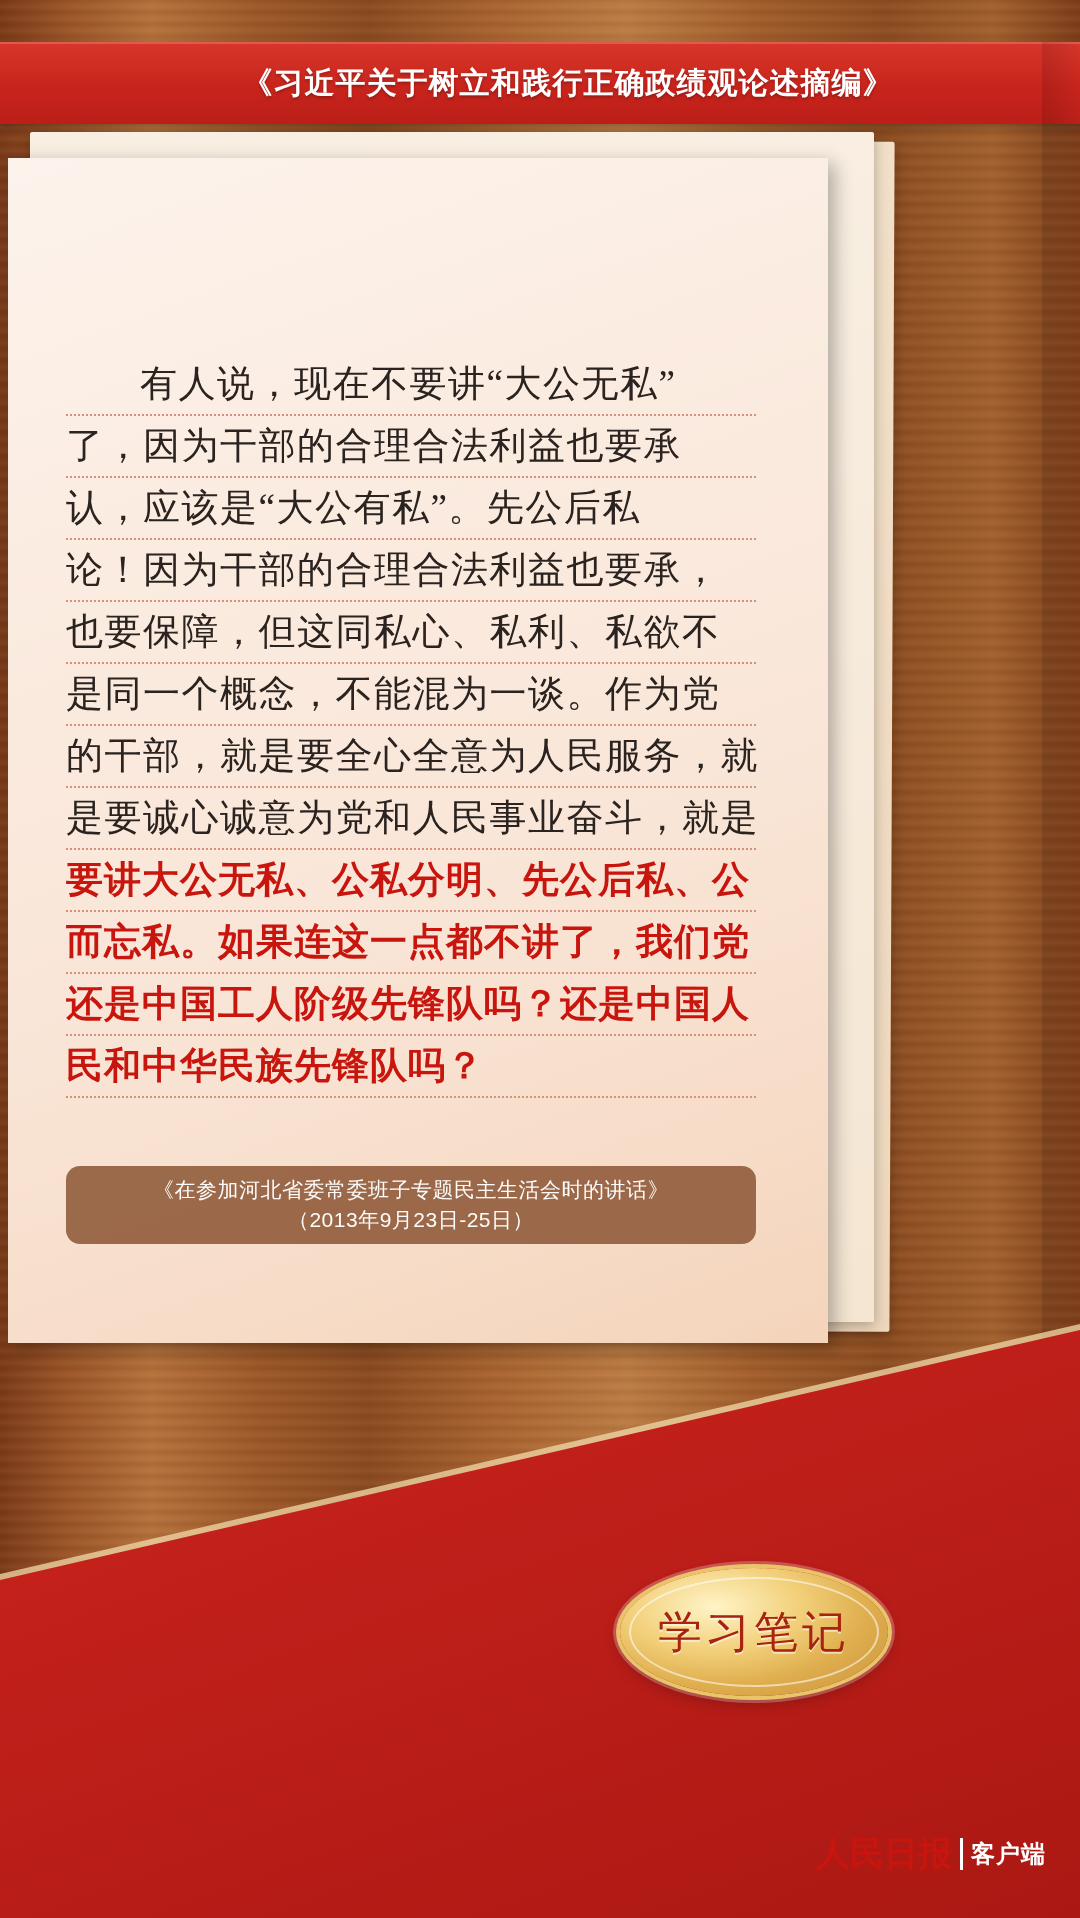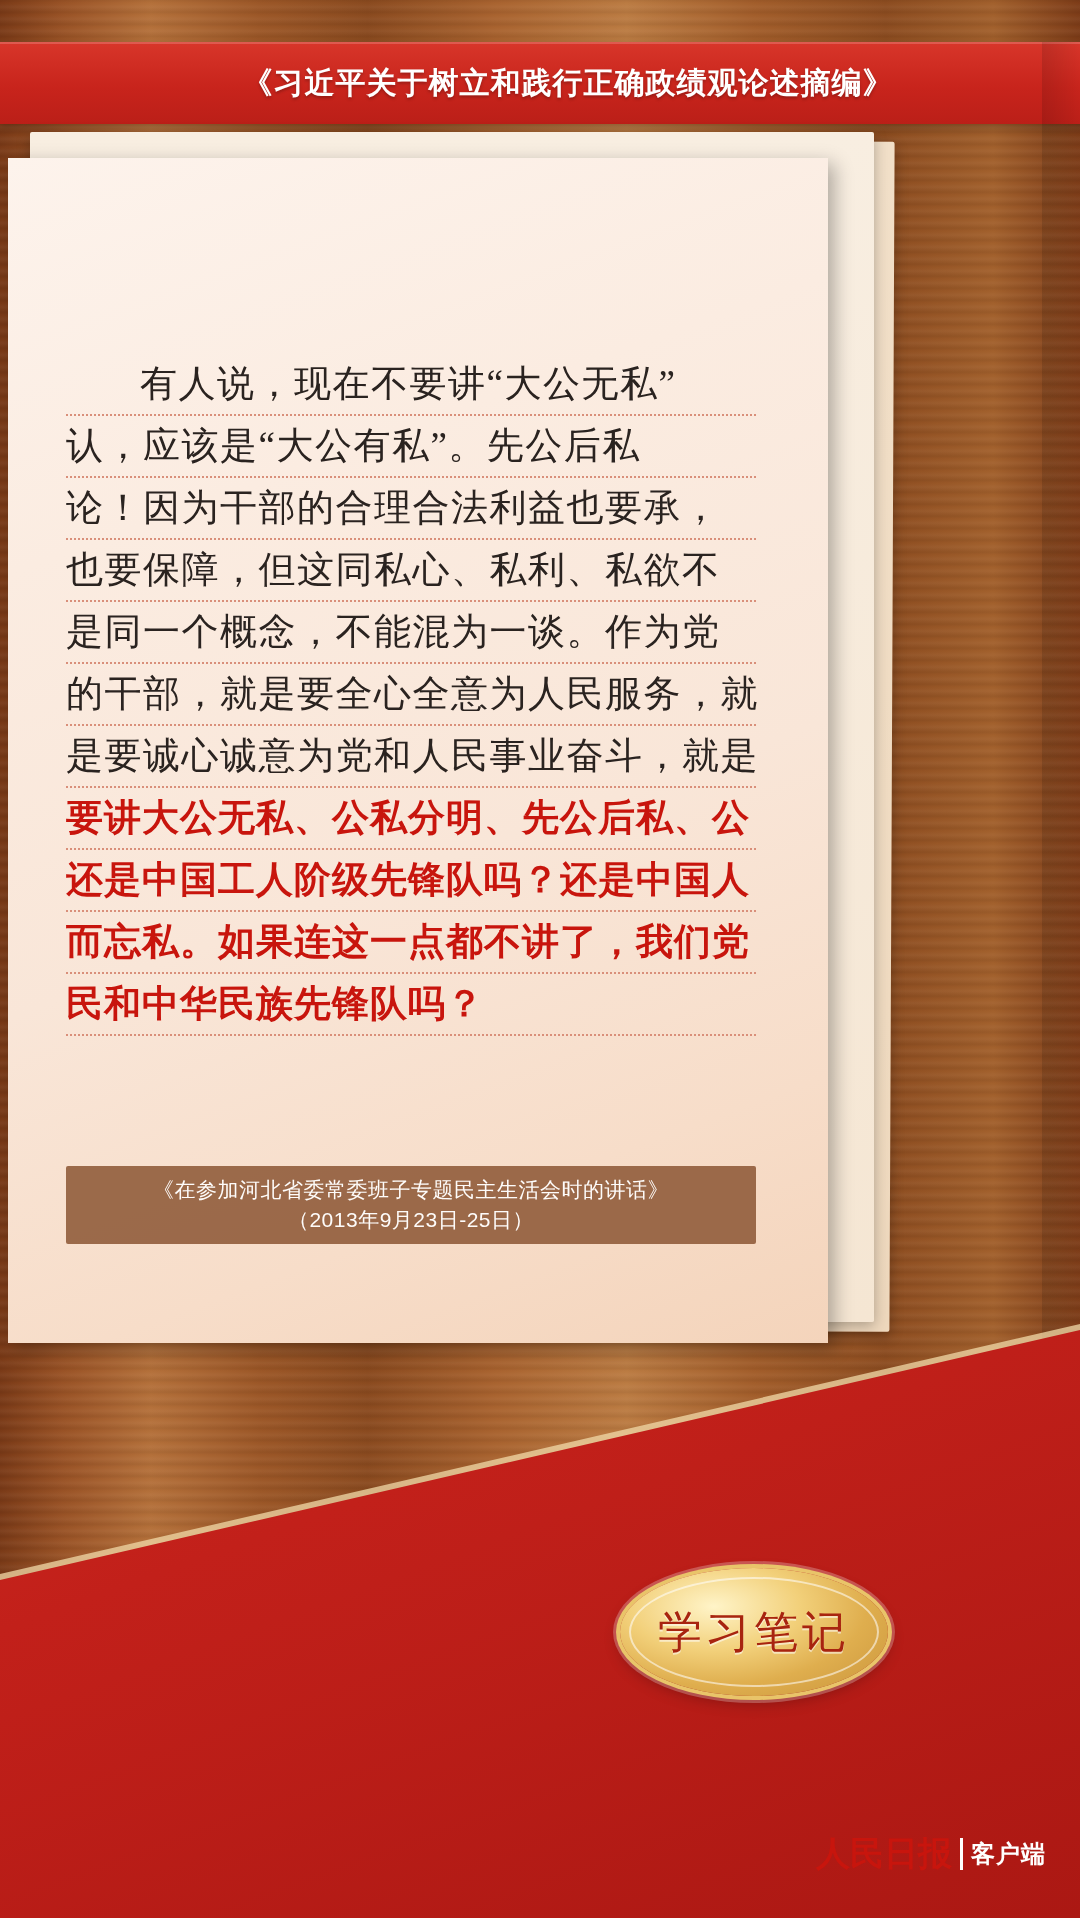--- a/index.html
+++ b/index.html
@@ -148,21 +148,21 @@
 
   
   #source-box {
     position: absolute;
     left: 58px;
     top: 1008px;
     width: 690px;
     height: 78px;
     background: #94603f;
     opacity: 0.92;
-    border-radius: 2px;
+    border-radius: 14px;
     display: flex;
     flex-direction: column;
     align-items: center;
     justify-content: center;
   }
   #source-box .src-line {
     color: #ffffff;
     font-size: 21px;
     line-height: 30px;
     font-family: "Liberation Sans", sans-serif;
@@ -289,20 +289,23 @@
   <div class="sheet-back" id="sheet-back-1"></div>
 
   <div id="paper">
 
     <div id="text-block">
       <div class="line-row">
         <span class="indent"></span>
           <span class="txt">有人说，现在不要讲“大公无私”</span>
       </div>
       <div class="line-row">
+        <span class="txt">了，因为干部的合理合法利益也要承</span>
+      </div>
+      <div class="line-row">
         <span class="txt">认，应该是“大公有私”。先公后私</span>
       </div>
       <div class="line-row">
         <span class="txt">论！因为干部的合理合法利益也要承，</span>
       </div>
       <div class="line-row">
         <span class="txt">也要保障，但这同私心、私利、私欲不</span>
       </div>
       <div class="line-row">
         <span class="txt">是同一个概念，不能混为一谈。作为党</span>
@@ -310,24 +313,24 @@
       <div class="line-row">
         <span class="txt">的干部，就是要全心全意为人民服务，就</span>
       </div>
       <div class="line-row">
         <span class="txt">是要诚心诚意为党和人民事业奋斗，就是</span>
       </div>
       <div class="line-row red">
         <span class="txt">要讲大公无私、公私分明、先公后私、公</span>
       </div>
       <div class="line-row red">
+        <span class="txt">而忘私。如果连这一点都不讲了，我们党</span>
+      </div>
+      <div class="line-row red">
         <span class="txt">还是中国工人阶级先锋队吗？还是中国人</span>
-      </div>
-      <div class="line-row red">
-        <span class="txt">而忘私。如果连这一点都不讲了，我们党</span>
       </div>
       <div class="line-row red">
         <span class="txt">民和中华民族先锋队吗？</span>
       </div>
     </div>
 
     <div id="source-box">
       <div class="src-line">《在参加河北省委常委班子专题民主生活会时的讲话》</div>
       <div class="src-line">（2013年9月23日-25日）</div>
     </div>

